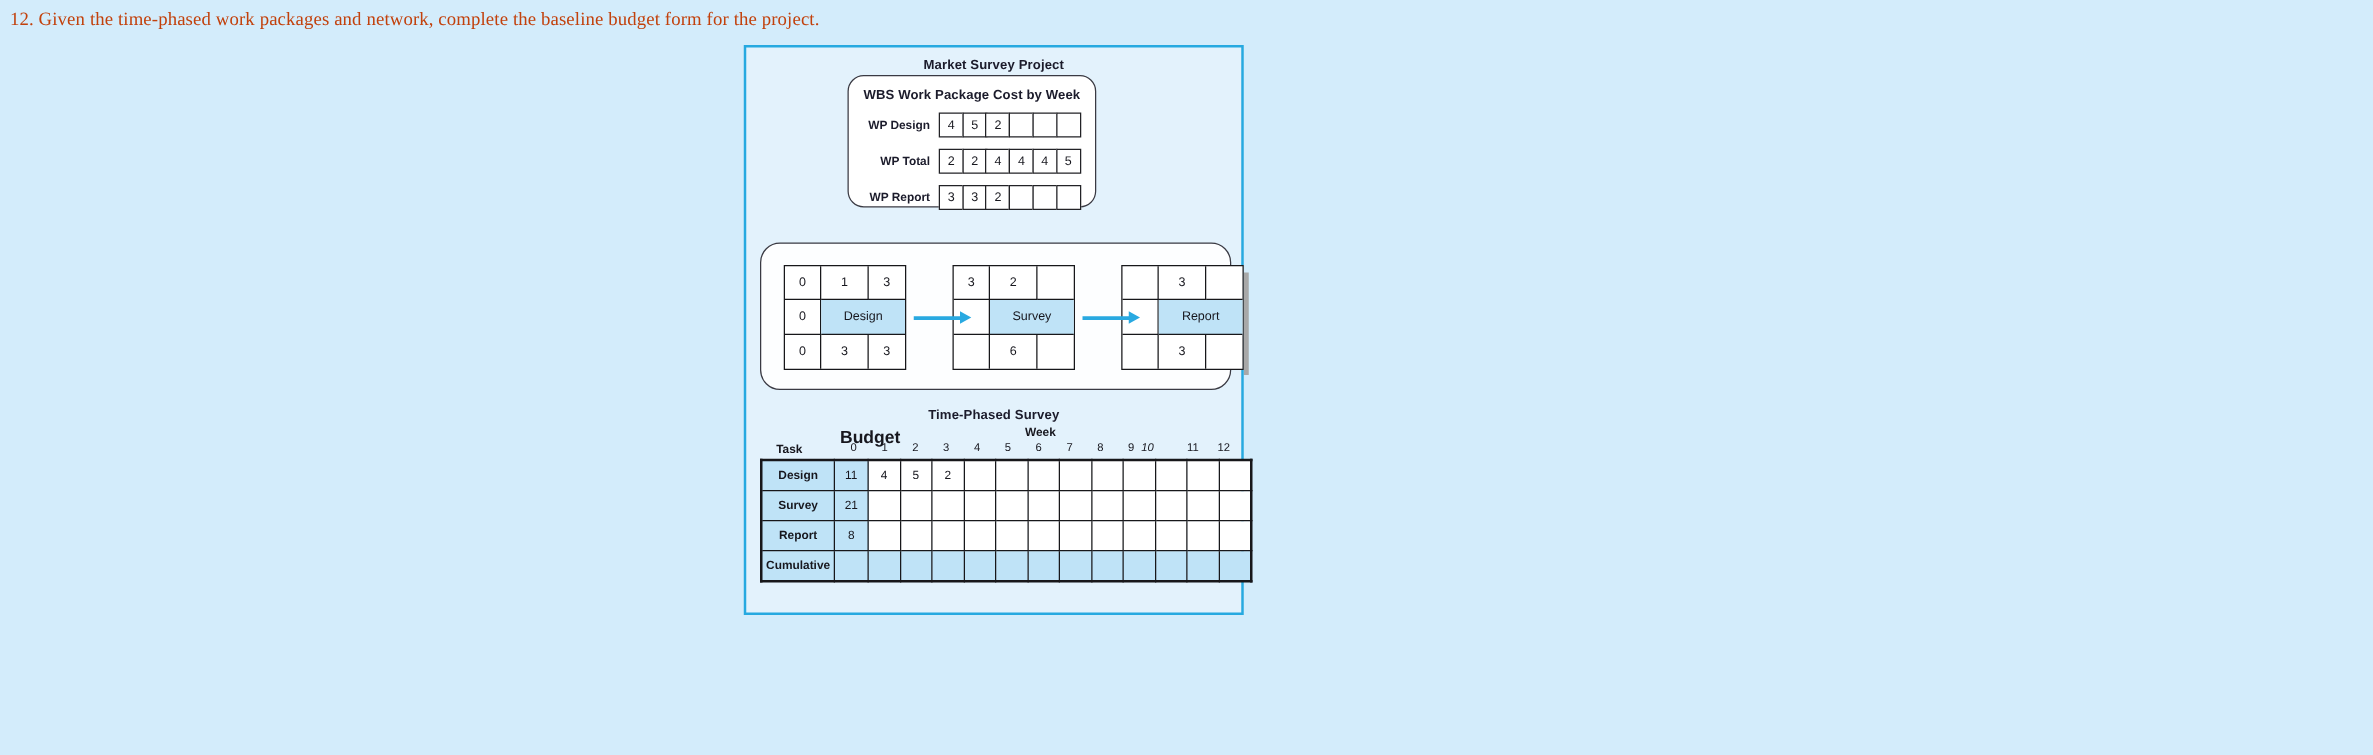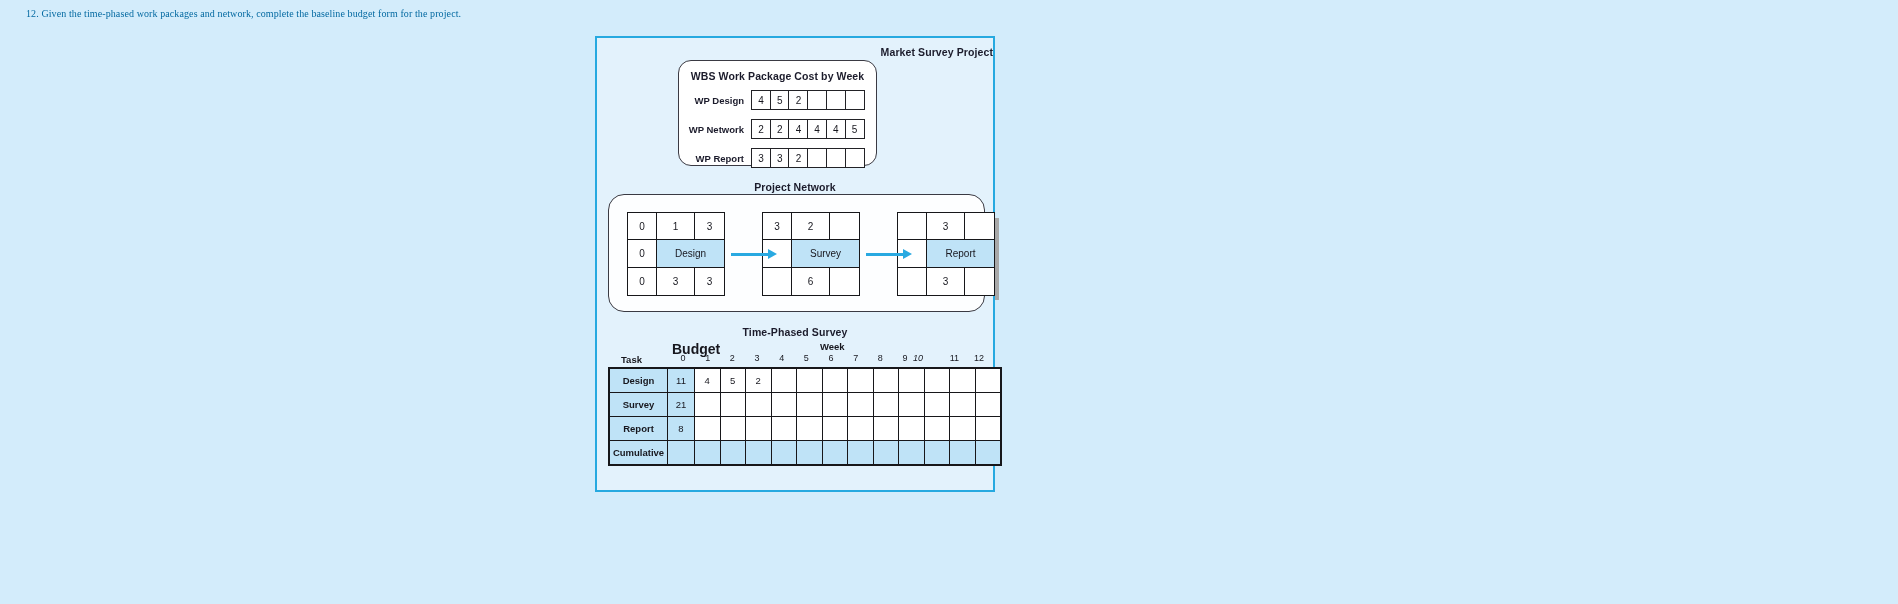--- a/index.html
+++ b/index.html
@@ -11,25 +11,25 @@
     height: 604px;
     background: #d3ecfb;
     font-family: "Liberation Sans", sans-serif;
     overflow: hidden;
     position: relative;
   }
 
   
   #question-text {
     position: absolute;
-    left: 26px;
+    left: 8px;
     top: 8px;
     font-family: "Liberation Serif", serif;
-    font-size: 10px;
-    color: #0369a1;
+    font-size: 15px;
+    color: #c2410c;
     white-space: nowrap;
     letter-spacing: .1px;
   }
 
   
   #figure-panel {
     position: absolute;
     left: 595px;
     top: 36px;
     width: 400px;
@@ -267,38 +267,38 @@
     background: #bfe3f7;
   }
 </style>
 </head>
 <body>
 
 <div id="question-text">12. Given the time-phased work packages and network, complete the baseline budget form for the project.</div>
 
 <div id="figure-panel">
 
-  <div class="section-title" style="position:absolute;left:0;top:8px;width:100%;text-align:right;">Market Survey Project</div>
+  <div class="section-title" style="position:absolute;left:0;top:8px;width:100%;">Market Survey Project</div>
 
   <div id="wbs-container">
     <div class="section-title" id="wbs-title">WBS Work Package Cost by Week</div>
     <div id="wbs-rows">
         <div class="wbs-row">
           <div class="wbs-label">WP Design</div>
           <div class="wbs-cells">
             <div class="wbs-cell">4</div>
             <div class="wbs-cell">5</div>
             <div class="wbs-cell">2</div>
             <div class="wbs-cell"></div>
             <div class="wbs-cell"></div>
             <div class="wbs-cell"></div>
           </div>
         </div>
         <div class="wbs-row">
-          <div class="wbs-label">WP Network</div>
+          <div class="wbs-label">WP Total</div>
           <div class="wbs-cells">
             <div class="wbs-cell">2</div>
             <div class="wbs-cell">2</div>
             <div class="wbs-cell">4</div>
             <div class="wbs-cell">4</div>
             <div class="wbs-cell">4</div>
             <div class="wbs-cell">5</div>
           </div>
         </div>
         <div class="wbs-row">
@@ -308,21 +308,20 @@
             <div class="wbs-cell">3</div>
             <div class="wbs-cell">2</div>
             <div class="wbs-cell"></div>
             <div class="wbs-cell"></div>
             <div class="wbs-cell"></div>
           </div>
         </div>
       </div>
   </div>
 
-  <div class="section-title" id="network-title">Project Network</div>
   <div id="network-container">
     <div id="network-nodes">
         <div class="node-wrap" style="left: 18px;">
           <div class="node">
             <div class="node-cell">0</div>
             <div class="node-cell">1</div>
             <div class="node-cell col3">3</div>
             <div class="node-cell">0</div>
             <div class="node-cell name col3">Design</div>
             <div class="node-cell row3">0</div>

